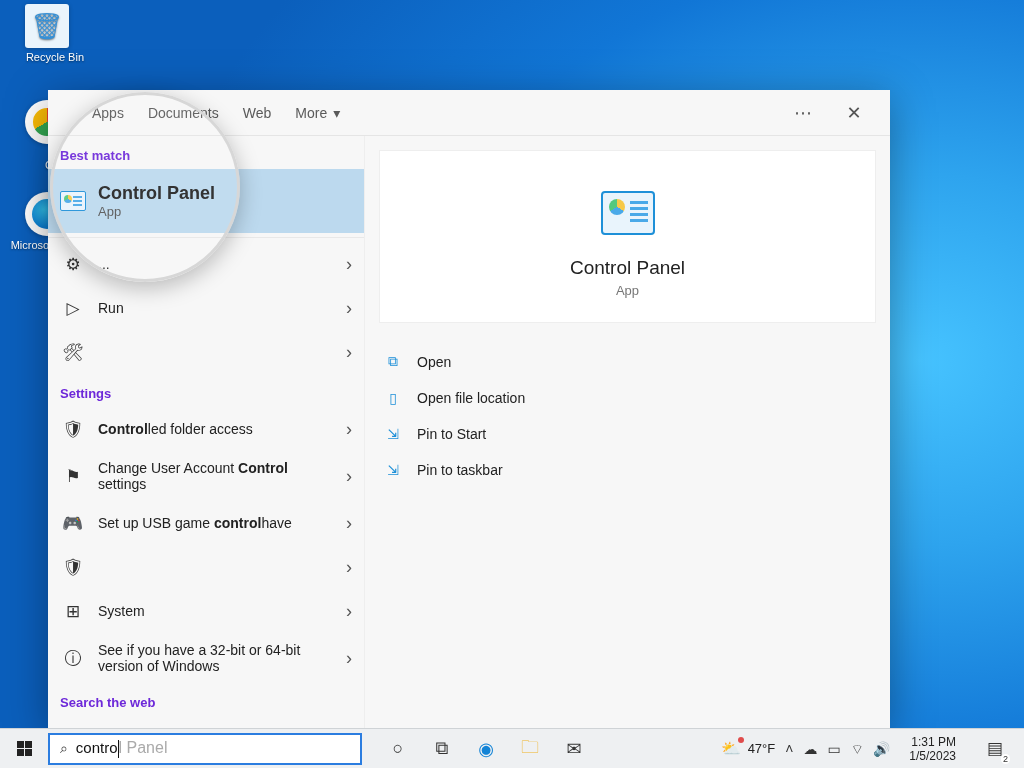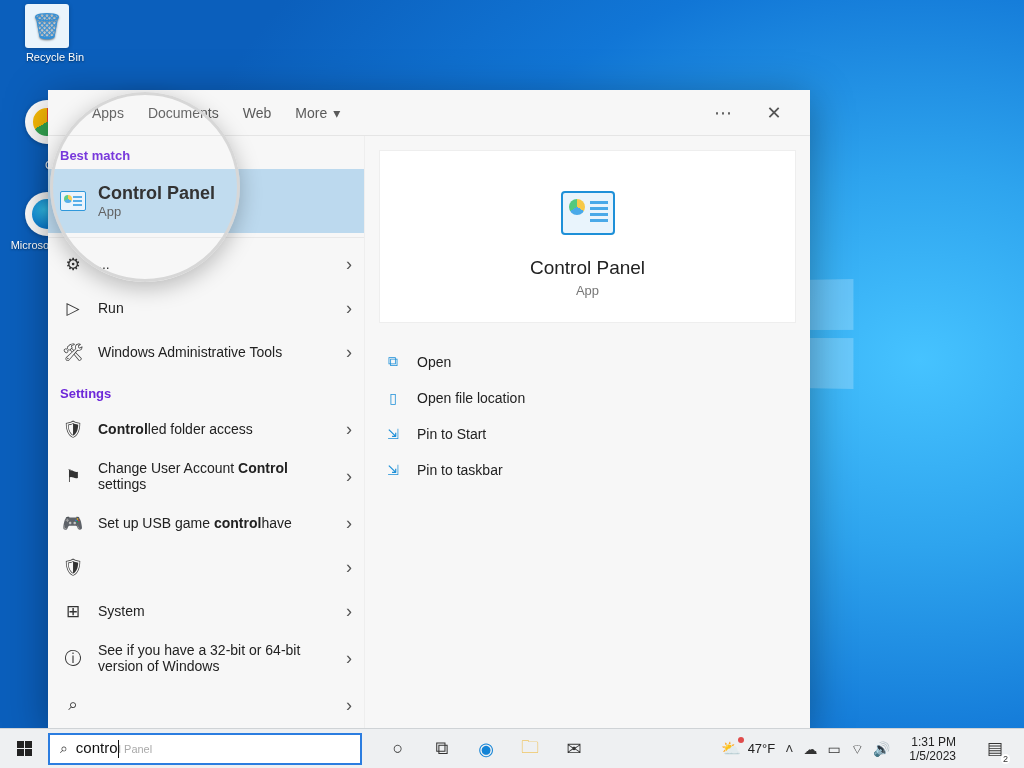--- a/index.html
+++ b/index.html
@@ -12,21 +12,21 @@
   .dicon.recycle .gly { background:#eaf4fc; }
   .dicon.recycle .gly::before { content:"🗑"; font-size:26px; color:#3690d6; }
   .dicon.chrome .gly { background:#fff; border-radius:50%; }
   .dicon.chrome .gly::before { content:""; width:28px; height:28px; border-radius:50%;
     background: conic-gradient(#ea4335 0 120deg,#34a853 120deg 240deg,#fbbc05 240deg 360deg);
     border:6px solid #fff; box-sizing:content-box;}
   .dicon.edge .gly { background:#fff; border-radius:50%; }
   .dicon.edge .gly::before { content:""; width:30px; height:30px; border-radius:50%;
     background: radial-gradient(circle at 40% 35%,#33c3f0,#0a7dd4 70%);}
   
-  .search-panel { position:absolute; left:48px; top:90px; width:762px; height:638px; background:#f7f7f7;
+  .search-panel { position:absolute; left:48px; top:90px; width:842px; height:638px; background:#f7f7f7;
     box-shadow:0 8px 40px rgba(0,0,0,.35); overflow:hidden; }
   .sp-tabs { height:46px; display:flex; align-items:center; gap:24px; padding:0 20px; color:#5a5a5a; font-size:14px;
     border-bottom:1px solid #e5e5e5; }
   .sp-tabs .tab { display:flex; align-items:center; gap:6px; cursor:pointer; height:46px; }
   .sp-tabs .tab.active { color:#111; font-weight:600; }
   .sp-tabs .spacer { flex:1; }
   .sp-tabs .dots { font-size:18px; letter-spacing:2px; }
   .sp-tabs .close { width:32px; text-align:center; font-size:18px; color:#555; }
   .sp-body { display:flex; height:calc(100% - 46px); }
   .sp-left { width:316px; overflow-y:auto; }
@@ -62,21 +62,21 @@
   
   .taskbar { position:absolute; left:0; bottom:0; width:100%; height:40px; background:#eef0f2;
     display:flex; align-items:center; font-size:12px; color:#222; border-top:1px solid #cfd3d6; }
   .taskbar .start { width:48px; height:100%; display:flex; align-items:center; justify-content:center; }
   .winlogo { display:grid; grid-template-columns:7px 7px; grid-template-rows:7px 7px; gap:1px; }
   .winlogo span { background:#222; }
   .searchbox { width:314px; height:32px; margin-left:0; background:#fff; border:2px solid #2b7de0;
     display:flex; align-items:center; padding:0 10px; gap:8px; position:relative; }
   .searchbox .mag { font-size:14px; color:#444; }
   .searchbox .typed { font-size:15px; color:#111; }
-  .searchbox .ghost { font-size:11px; color:#aaa; }
+  .searchbox .ghost { font-size:16px; color:#aaa; }
   .searchbox .cursor { display:inline-block; width:1px; height:18px; background:#111; vertical-align:middle; }
   .tb-icons { display:flex; height:100%; align-items:center; margin-left:14px; gap:0; }
   .tb-icons .tico { width:44px; height:100%; display:flex; align-items:center; justify-content:center; font-size:18px; color:#333;}
   .tb-spacer { flex:1; }
   .tray { display:flex; align-items:center; gap:10px; padding:0 8px; height:100%; }
   .tray .weather { display:flex; align-items:center; gap:6px; font-size:13px; }
   .tray .weather .sun { font-size:16px; position:relative; }
   .tray .weather .dot { position:absolute; top:-2px; right:-2px; width:6px; height:6px; background:#e04c4c; border-radius:50%; }
   .tray .gly { font-size:14px; color:#333; }
   .clock { text-align:right; font-size:12px; line-height:14px; padding:0 8px; }
@@ -146,21 +146,20 @@
           <div class="txt"><span>...</span></div>
           <div class="chev"></div>
         </div>
         <div class="result">
           <div class="ico">▷</div>
           <div class="txt">Run</div>
           <div class="chev"></div>
         </div>
         <div class="result">
           <div class="ico">🛠</div>
-          <div class="txt">Windows Administrative Tools</div>
           <div class="chev"></div>
         </div>
 
         <div class="lbl-section">Settings</div>
         <div class="result">
           <div class="ico">🛡</div>
           <div class="txt"><b>Control</b><span>led folder access</span></div>
           <div class="chev"></div>
         </div>
         <div class="result">
@@ -181,20 +180,21 @@
           <div class="ico">⊞</div>
           <div class="txt">System</div>
           <div class="chev"></div>
         </div>
         <div class="result">
           <div class="ico">ⓘ</div>
           <div class="txt">See if you have a 32-bit or 64-bit version of Windows</div>
           <div class="chev"></div>
         </div>
 
+        <div class="lbl-section">Search the web</div>
         <div class="result">
           <div class="ico">⌕</div>
 
           <div class="chev"></div>
         </div>
       </div>
 
       <div class="sp-right">
         <div class="preview-card">
           <div class="big-icon"></div>

